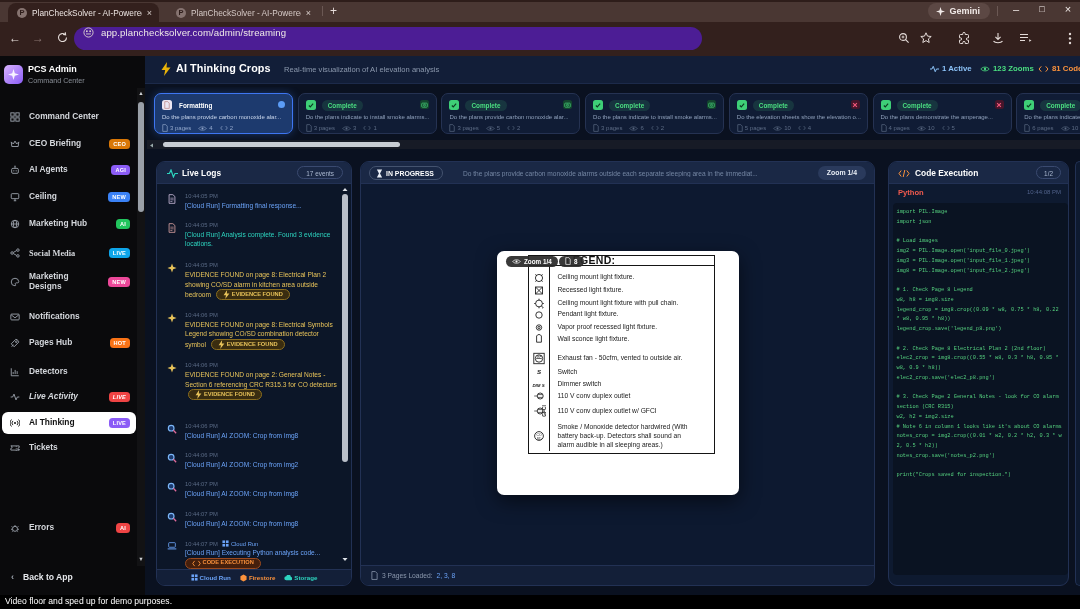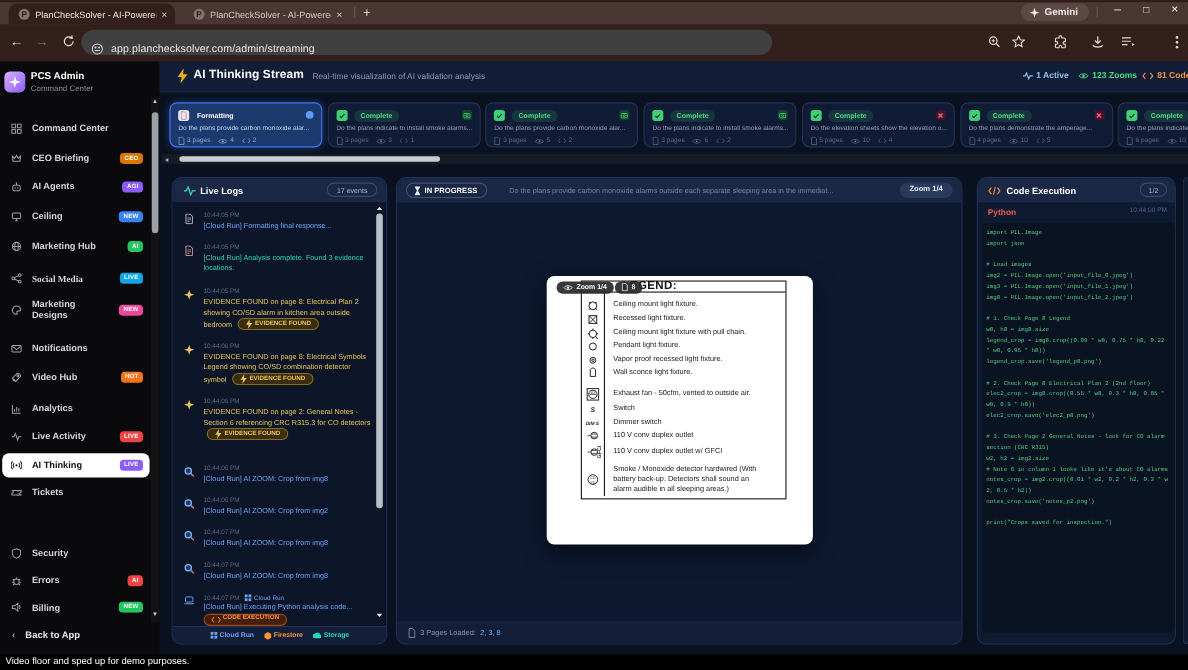--- a/index.html
+++ b/index.html
@@ -11,21 +11,21 @@
 
 #chrome { position:absolute; left:0; top:0; width:1080px; height:56px; background:#4a3733; }
 #tabbar { position:absolute; left:0; top:0; width:1080px; height:22px; }
 .tab { position:absolute; top:3px; height:19px; border-radius:8px 8px 0 0; display:flex; align-items:center; font-size:8.3px; color:#d5c9c6; white-space:nowrap; overflow:hidden; }
 .tab.active { background:#33201d; color:#ece4e2; }
 .tab .lbl { overflow:hidden; text-overflow:clip; flex:1; }
 .tabfav { flex:0 0 auto; width:10px; height:10px; border-radius:50%; background:#867370; margin:0 5px 0 9px; color:#2e1d1a; font-size:7.5px; font-weight:bold; text-align:center; line-height:10px; }
 .tabx { flex:0 0 auto; margin:0 4px 0 2px; color:#d8cecb; font-size:9px; width:11px; text-align:center; }
 #toolbar { position:absolute; left:0; top:22px; width:1080px; height:34px; background:#33201d; }
 .navbtn { position:absolute; top:9px; color:#e4dbd8; font-size:12px; line-height:14px; }
-#omnibox { position:absolute; left:74px; top:5px; width:628px; height:23px; background:#404040; border-radius:12px; display:flex; align-items:flex-end; }
+#omnibox { position:absolute; left:74px; top:5px; width:628px; height:23px; background:#4c1d95; border-radius:12px; display:flex; align-items:flex-start; }
 #omnibox .url { color:#efe9e7; font-size:9.6px; letter-spacing:0.1px; }
 .tbicon { position:absolute; top:10px; }
 #gemini { position:absolute; right:90px; top:3px; height:16px; padding:0 10px 0 8px; background:#5c4844; border-radius:9px; display:flex; align-items:center; color:#f2ebe9; font-size:9px; font-weight:bold; }
 .winbtn { position:absolute; top:3px; color:#f2ebe9; font-size:11px; width:20px; text-align:center; font-weight:normal; }
 
 
 #app { position:absolute; left:0; top:56px; width:1080px; height:539px; background:#0a1120; }
 
 
 #sidebar { position:absolute; left:0; top:0; width:145px; height:539px; background:#0a0a0c; }
@@ -264,33 +264,33 @@
           </span>
           <span style="line-height:9.5px;">Notifications</span>
         </div>
         <div class="navrow" style="top:276px;height:22px;">
           <span class="nicon">
             <svg width="10" height="10" viewBox="0 0 12 12">
               <path d="M7 1.5 c2 0.5 3.5 2 3.5 3.5 L5 10.5 L1.5 7 Z M4 8 l-2 2.5" stroke="#9aa1ab" stroke-width="1.1" fill="none"></path>
               <circle cx="7.5" cy="4.5" r="1" stroke="#9aa1ab" stroke-width="1.1" fill="none"></circle>
             </svg>
           </span>
-          <span style="line-height:9.5px;">Video Hub</span>
+          <span style="line-height:9.5px;">Pages Hub</span>
           <span class="badge" style="background:#f97316;">HOT</span>
         </div>
         <div class="navrow" style="top:304.8px;height:22px;">
           <span class="nicon">
             <svg width="10" height="10" viewBox="0 0 12 12">
               <path d="M1.5 1.5 V10.5 H10.5" stroke="#9aa1ab" stroke-width="1.1" fill="none"></path>
               <path d="M3.8 8.5 V6 M6.2 8.5 V3.5 M8.6 8.5 V5" stroke="#9aa1ab" stroke-width="1.1" fill="none"></path>
             </svg>
           </span>
-          <span style="line-height:9.5px;">Analytics</span>
-        </div>
-        <div class="navrow" style="top:329.6px;height:22px;">
+          <span style="line-height:9.5px;">Detectors</span>
+        </div>
+        <div class="navrow" style="top:329.6px;height:22px;font-style:italic;">
           <span class="nicon">
             <svg width="10" height="10" viewBox="0 0 12 12">
               <path d="M0.8 6 h2.4 L4.8 2.5 L7.2 9.5 L8.8 6 H11.2" stroke="#9aa1ab" stroke-width="1.1" fill="none"></path>
             </svg>
           </span>
           <span style="line-height:9.5px;">Live Activity</span>
           <span class="badge" style="background:#ef4444;">LIVE</span>
         </div>
         <div class="navrow" style="top:380.5px;height:22px;">
           <span class="nicon">
@@ -305,63 +305,45 @@
           <span class="nicon">
             <svg width="10" height="10" viewBox="0 0 12 12">
               <circle cx="6" cy="6" r="1.2" fill="#101010"></circle>
               <path d="M3.5 3.5 a3.5 3.5 0 0 0 0 5 M8.5 3.5 a3.5 3.5 0 0 1 0 5" stroke="#101010" stroke-width="1.1" fill="none"></path>
               <path d="M1.8 1.8 a6 6 0 0 0 0 8.4 M10.2 1.8 a6 6 0 0 1 0 8.4" stroke="#101010" stroke-width="1.1" fill="none"></path>
             </svg>
           </span>
           <span style="line-height:9.5px;">AI Thinking</span>
           <span class="badge" style="background:#8b5cf6;">LIVE</span>
         </div>
-        <div class="navrow" style="top:435.8px;height:22px;">
-          <span class="nicon">
-            <svg width="10" height="10" viewBox="0 0 12 12">
-              <path d="M6 1 L10.5 2.8 V6 c0 3 -2 4.6 -4.5 5.5 C3.5 10.6 1.5 9 1.5 6 V2.8 Z" stroke="#9aa1ab" stroke-width="1.1" fill="none"></path>
-            </svg>
-          </span>
-          <span style="line-height:9.5px;">Security</span>
-        </div>
         <div class="navrow" style="top:460.6px;height:22px;">
           <span class="nicon">
             <svg width="10" height="10" viewBox="0 0 12 12">
               <circle cx="6" cy="7" r="3" stroke="#9aa1ab" stroke-width="1.1" fill="none"></circle>
               <path d="M6 4 V2.5 M3.2 5.2 L2 4 M8.8 5.2 L10 4 M2.8 7.5 H1.2 M9.2 7.5 H10.8 M3.5 9.3 L2.3 10.4 M8.5 9.3 L9.7 10.4" stroke="#9aa1ab" stroke-width="1.1" fill="none"></path>
             </svg>
           </span>
           <span style="line-height:9.5px;">Errors</span>
           <span class="badge" style="background:#ef4444;">AI</span>
-        </div>
-        <div class="navrow" style="top:485.4px;height:22px;">
-          <span class="nicon">
-            <svg width="10" height="10" viewBox="0 0 12 12">
-              <path d="M1.5 4.5 h2.5 L7.5 1.8 V10.2 L4 7.5 H1.5 Z" stroke="#9aa1ab" stroke-width="1.1" fill="none"></path>
-              <path d="M9 4 a3 3 0 0 1 0 4" stroke="#9aa1ab" stroke-width="1.1" fill="none"></path>
-            </svg>
-          </span>
-          <span style="line-height:9.5px;">Billing</span>
-          <span class="badge" style="background:#22c55e;">NEW</span>
         </div>
       </div>
     <div id="sidescroll">
         <div class="thumb"></div>
       </div>
     <div class="scrollarrow" style="right:0px; top:34px;">▲</div>
     <div class="scrollarrow" style="right:0px; top:500px;">▼</div>
     <div id="backrow"><span style="margin:0 9px 0 11px; font-size:9px; color:#9aa1ab;">‹</span>Back to App</div>
   </div>
 
   <div id="apphead">
     <svg class="abs" style="left:16px; top:6px;" width="10" height="14" viewBox="0 0 10 14">
         <path d="M6 0 L0.5 8 H4.2 L3 14 L9.5 5.5 H5.5 Z" fill="#eab308"></path>
       </svg>
-    <div class="t1">AI Thinking Stream</div>
-    <div class="t2">Real-time visualization of AI validation analysis</div>
+    <div class="t1">AI Thinking Crops</div>
+    <div class="t2">Real-time visualization of AI elevation analysis</div>
     <div class="hstat" style="left:785px; color:#8cc3f8;"><svg width="9" height="8" viewBox="0 0 10 8">
           <path d="M0 4 h2.2 L3.6 1 L5.8 7 L7.2 4 H10" stroke="#8cc3f8" stroke-width="1.1" fill="none"></path>
         </svg>1 Active</div>
     <div class="hstat" style="left:835px; color:#4ade80;"><svg width="10" height="8" viewBox="0 0 12 8">
           <path d="M1 4 C3 1 9 1 11 4 C9 7 3 7 1 4 Z" stroke="#4ade80" stroke-width="1" fill="none"></path>
           <circle cx="6" cy="4" r="1.4" fill="#4ade80"></circle>
         </svg>123 Zooms</div>
     <div class="hstat" style="left:893px; color:#fb923c;"><svg width="11" height="8" viewBox="0 0 12 9">
           <path d="M3.5 1.5 L1 4.5 L3.5 7.5 M8.5 1.5 L11 4.5 L8.5 7.5" stroke="#fb923c" stroke-width="1.1" fill="none"></path>
         </svg>81 Code</div>

